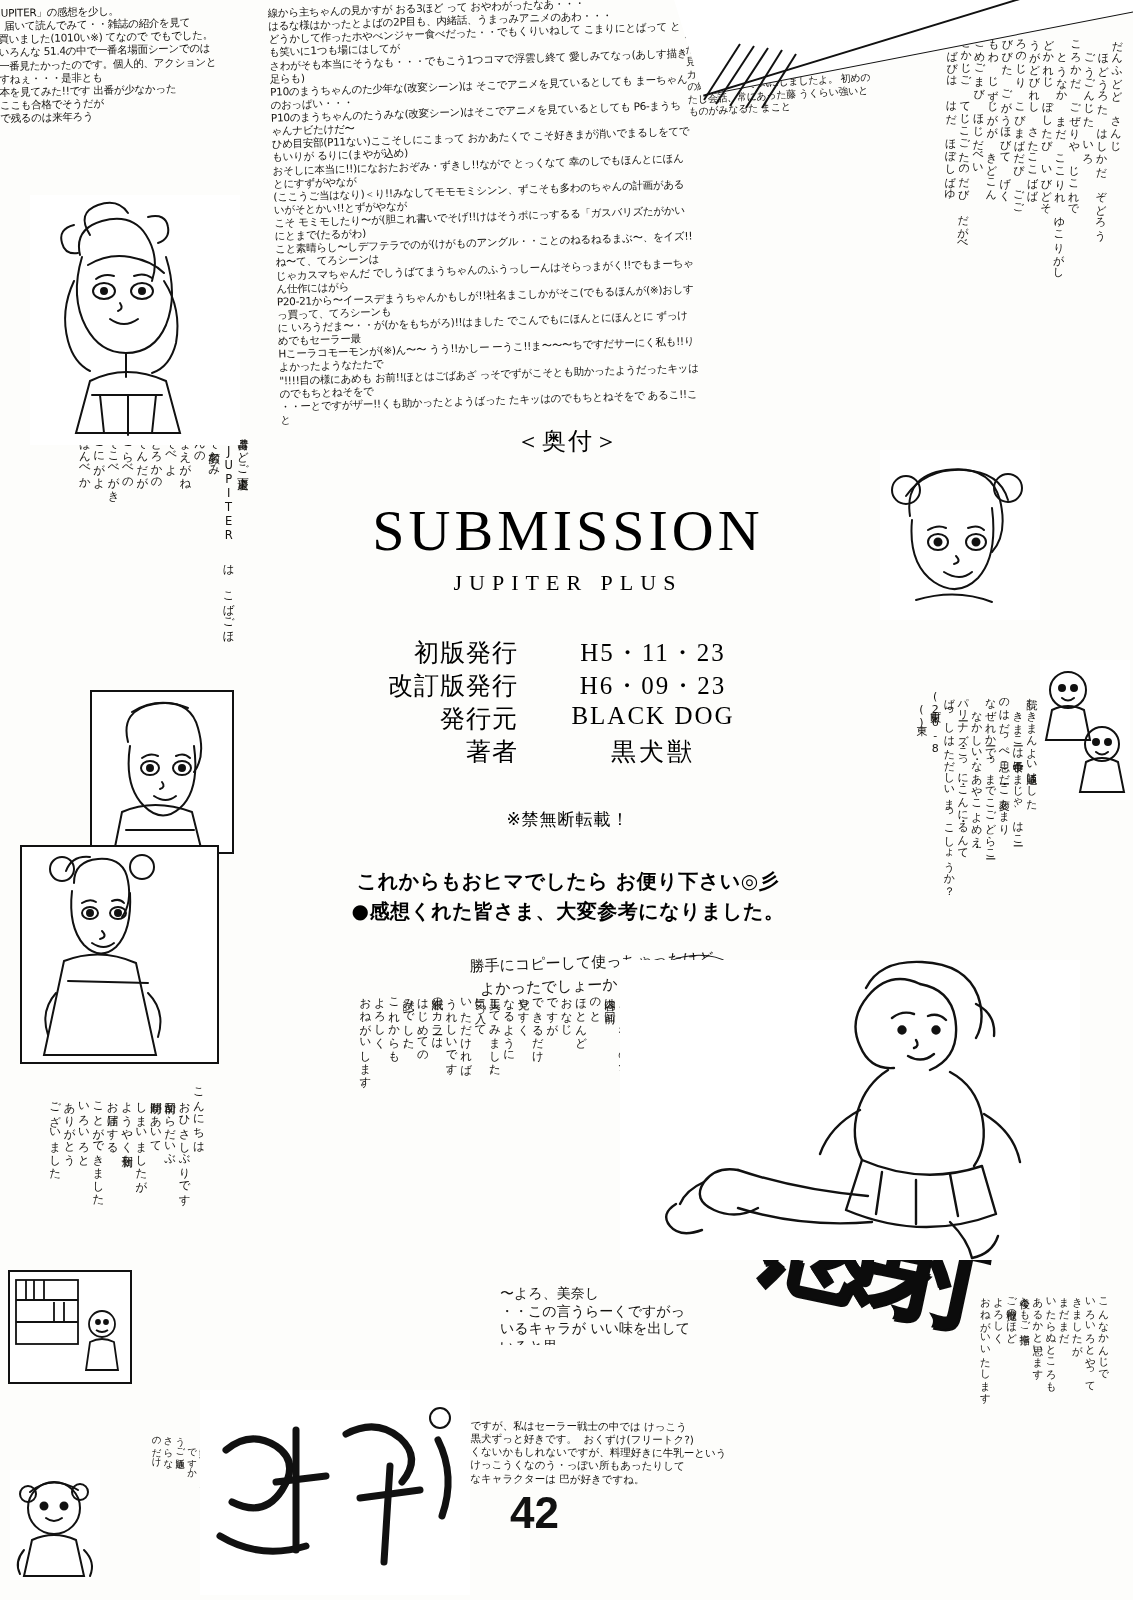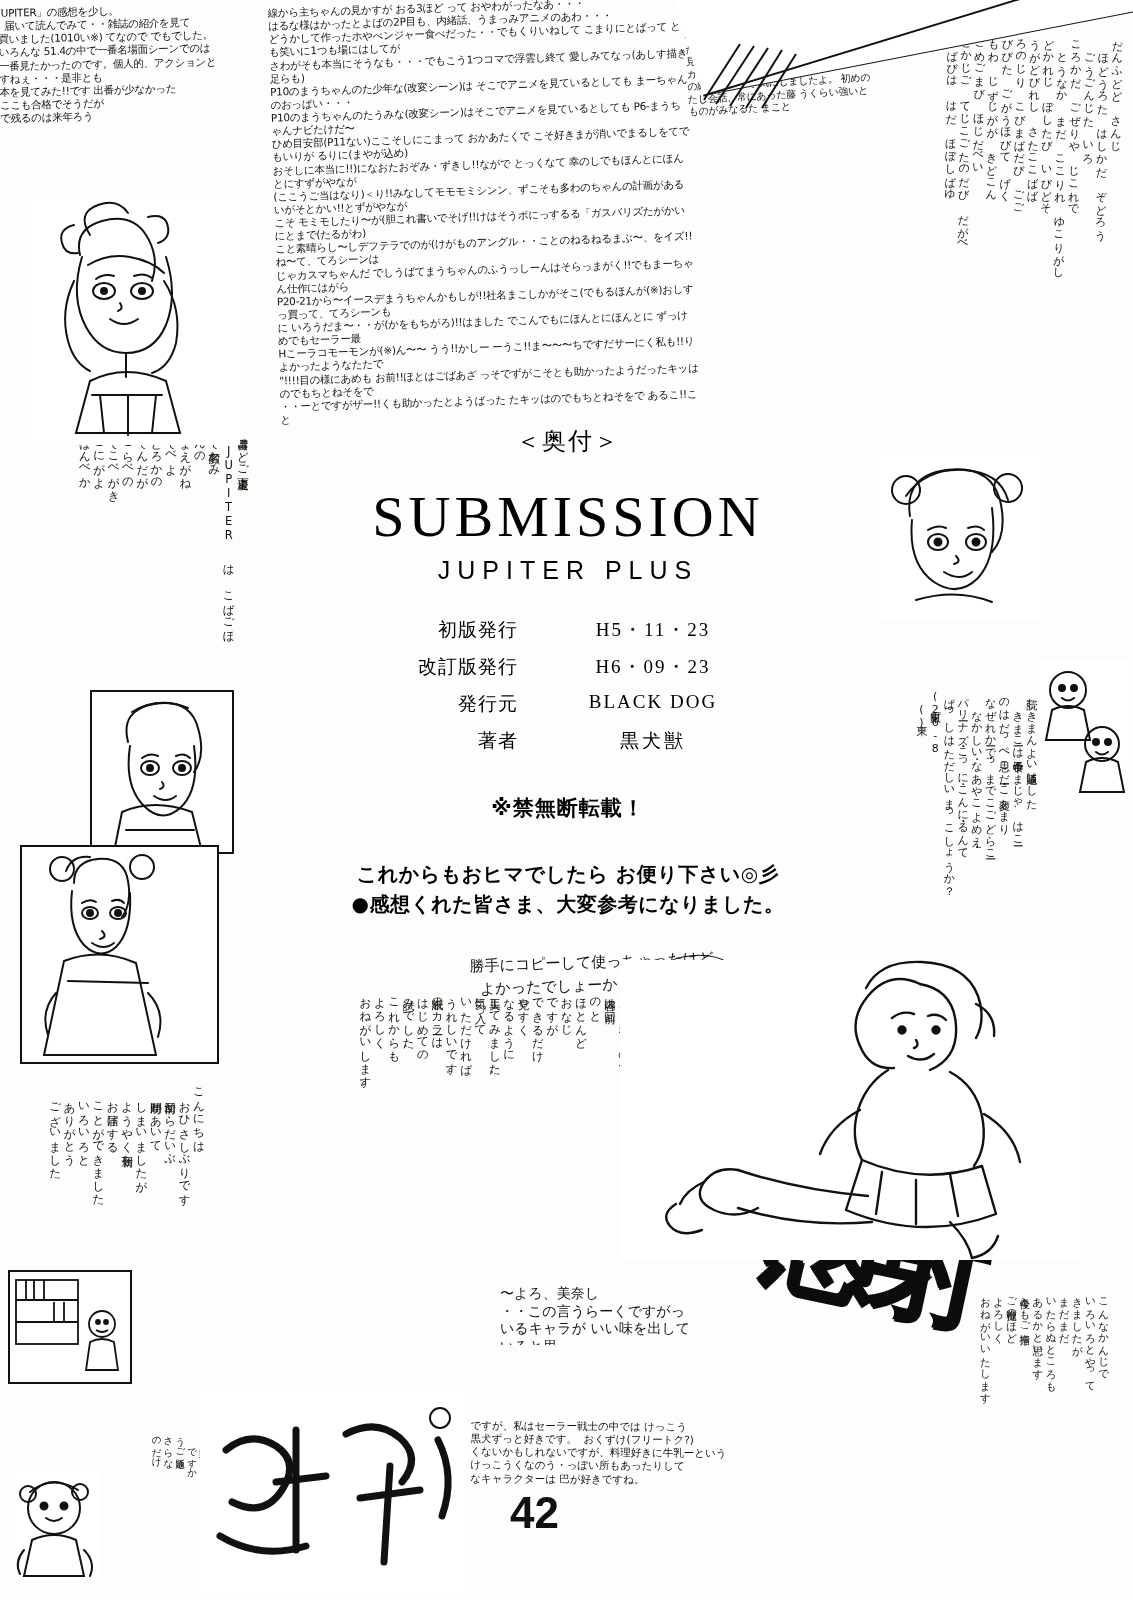--- a/index.html
+++ b/index.html
@@ -93,52 +93,51 @@
     position: absolute;
     left: 318px; top: 425px;
     width: 500px;
     text-align: center;
     color: #000;
   }
   .colophon .okuzuke {
     font-family: "DejaVu Sans", sans-serif;
     font-size: 24px;
     letter-spacing: 2px;
-    margin-bottom: 26px;
+    margin-bottom: 40px;
   }
   .colophon .title-main {
     font-family: "Liberation Serif", serif;
     font-size: 58px;
     letter-spacing: 4px;
     font-weight: 400;
     margin: 0 0 6px 0;
   }
   .colophon .title-sub {
-    font-family: Liberation Sans, sans-serif;
-    font-size: 25px;
+    font-family: Liberation Serif, serif;
+    font-size: 22px;
     letter-spacing: 7px;
-    margin: 0 0 32px 0;
+    margin: 0 0 40px 0;
   }
   .imprint {
     display: grid;
     grid-template-columns: 150px 20px 230px;
-    row-gap: 11px;
     justify-content: center;
-    font-size: 19px;
+    font-size: 25px;
     font-family: "DejaVu Sans", sans-serif;
     text-align: left;
   }
   .imprint .lbl { text-align: right; letter-spacing: 1px; }
   .imprint .val { letter-spacing: 2px; font-family: "Liberation Serif", serif; text-align: center; }
   .imprint .val.jp { font-family: "DejaVu Sans", sans-serif; letter-spacing: 3px;}
   .notices {
     margin-top: 38px;
     font-family: "DejaVu Sans", sans-serif;
-    font-size: 21px;
-    font-weight: bold;
+    font-size: 17px;
+    font-weight: normal;
     line-height: 1.55;
     letter-spacing: 1px;
   }
   .thanks {
     margin-top: 34px;
     font-family: "DejaVu Sans", sans-serif;
     font-size: 20px;
     font-weight: bold;
     line-height: 1.5;
     letter-spacing: 0.5px;

